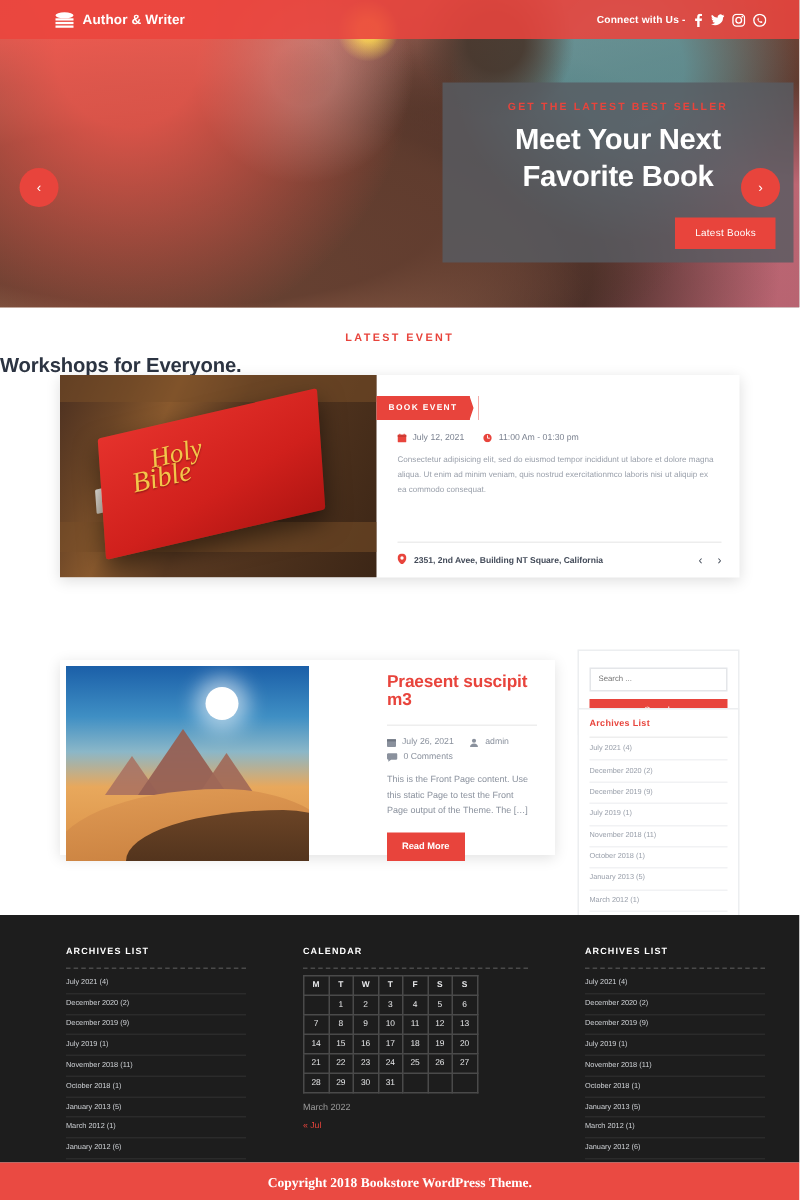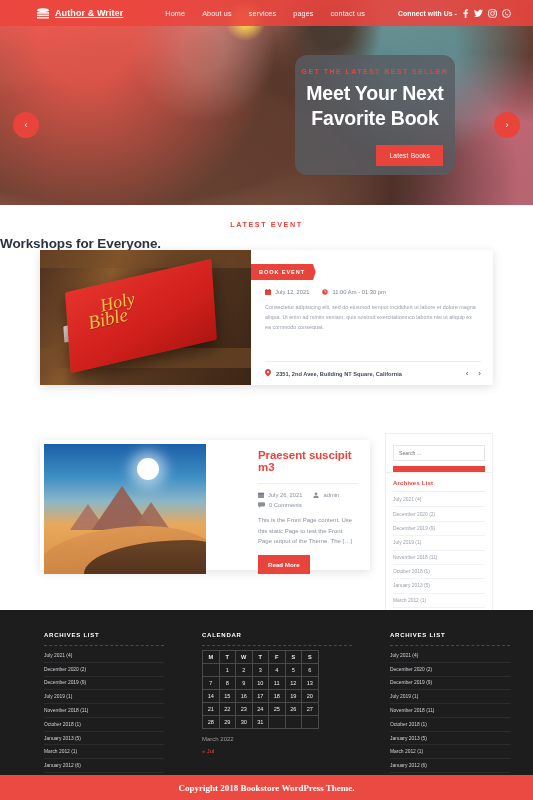--- a/index.html
+++ b/index.html
@@ -16,21 +16,21 @@
     position: absolute; top: 0; left: 0; right: 0; height: 26px;
     background: rgba(234,68,62,0.88);
     display: flex; align-items: center; z-index: 40;
   }
   .brand { display: flex; align-items: center; gap: 5px; margin-left: 36px; }
   .brand-mark {
     width: 14px; height: 11px; position: relative;
   }
   .brand-mark svg { display:block; }
   .brand-name {
-    color: #fff; font-size: 9px; font-weight: bold; letter-spacing: .1px; text-decoration: underline;
+    color: #fff; font-size: 9px; font-weight: bold; letter-spacing: .1px;
   }
   .nav { display: flex; align-items: center; gap: 17px; margin-left: 42px; }
   .nav a {
     color: rgba(255,255,255,.93); font-size: 7.2px; text-decoration: none;
     letter-spacing: .15px;
   }
   .connect { margin-left: auto; margin-right: 22px; display: flex; align-items: center; gap: 5px; }
   .connect-label { color: #fff; font-size: 6.8px; font-weight: bold; letter-spacing: .1px;}
   .soc { color:#fff; display:flex; align-items:center; }
   .soc svg { display:block; }
@@ -48,23 +48,22 @@
       radial-gradient(circle at 46% 10%, rgba(240,220,60,.95) 0 2%, rgba(0,0,0,0) 6%),
       radial-gradient(circle at 62% 14%, rgba(70,55,45,.9) 0 5%, rgba(0,0,0,0) 14%),
       radial-gradient(circle at 78% 22%, rgba(90,200,215,.55) 0 9%, rgba(0,0,0,0) 26%),
       radial-gradient(ellipse at 22% 70%, rgba(96,60,46,.95) 0 30%, rgba(0,0,0,0) 60%),
       radial-gradient(ellipse at 8% 95%, rgba(220,150,115,.9) 0 22%, rgba(0,0,0,0) 50%),
       radial-gradient(ellipse at 52% 88%, rgba(60,40,32,.9) 0 30%, rgba(0,0,0,0) 62%),
       radial-gradient(ellipse at 88% 80%, rgba(225,120,140,.75) 0 20%, rgba(0,0,0,0) 48%),
       linear-gradient(165deg,#c9554b 0%, #8c5a4e 22%, #6c4336 45%, #53342a 70%, #3d2720 100%);
   }
   .hero-panel {
-    position: absolute; left: 295px; top: 55px; width: 160px; height: 120px;
+    position: absolute; left: 295px; top: 55px; width: 234px; height: 120px;
     background: rgba(88,92,98,0.82);
-    border-radius: 12px;
   }
   .hero-eyebrow {
     color: #e8443c; font-size: 7px; font-weight: bold; letter-spacing: 1.45px;
     text-align: center; margin-top: 13px;
   }
   .hero-title {
     color: #fff; font-size: 19.5px; font-weight: bold; line-height: 1.27;
     text-align: center; margin-top: 6px; letter-spacing: -0.2px;
   }
   .hero-btn {
@@ -274,27 +273,20 @@
         <svg width="14" height="11" viewBox="0 0 14 11">
           <ellipse cx="7" cy="2.2" rx="6" ry="2" fill="#fff"></ellipse>
           <rect x="1" y="4.2" width="12" height="1.5" fill="#fff"></rect>
           <rect x="1" y="6.6" width="12" height="1.5" fill="#fff"></rect>
           <rect x="1" y="9" width="12" height="1.5" fill="#fff"></rect>
         </svg>
       </span>
       <span class="brand-name">Author &amp; Writer</span>
     </div>
 
-    <nav class="nav">
-      <a href="#">Home</a>
-      <a href="#">About us</a>
-      <a href="#">services</a>
-      <a href="#">pages</a>
-      <a href="#">contact us</a>
-    </nav>
 
     <div class="connect">
       <span class="connect-label">Connect with Us -</span>
       <span class="soc">
         <svg width="7" height="9" viewBox="0 0 7 9">
             <path fill="#fff" d="M4.4 9V5H5.8l.2-1.6H4.4V2.5c0-.45.12-.76.78-.76H6V.3A11 11 0 0 0 4.79.24C3.6.24 2.78.96 2.78 2.3v1.1H1.4V5h1.38v4z"></path>
           </svg>
       </span>
       <span class="soc">
         <svg width="9" height="9" viewBox="0 0 10 9">

